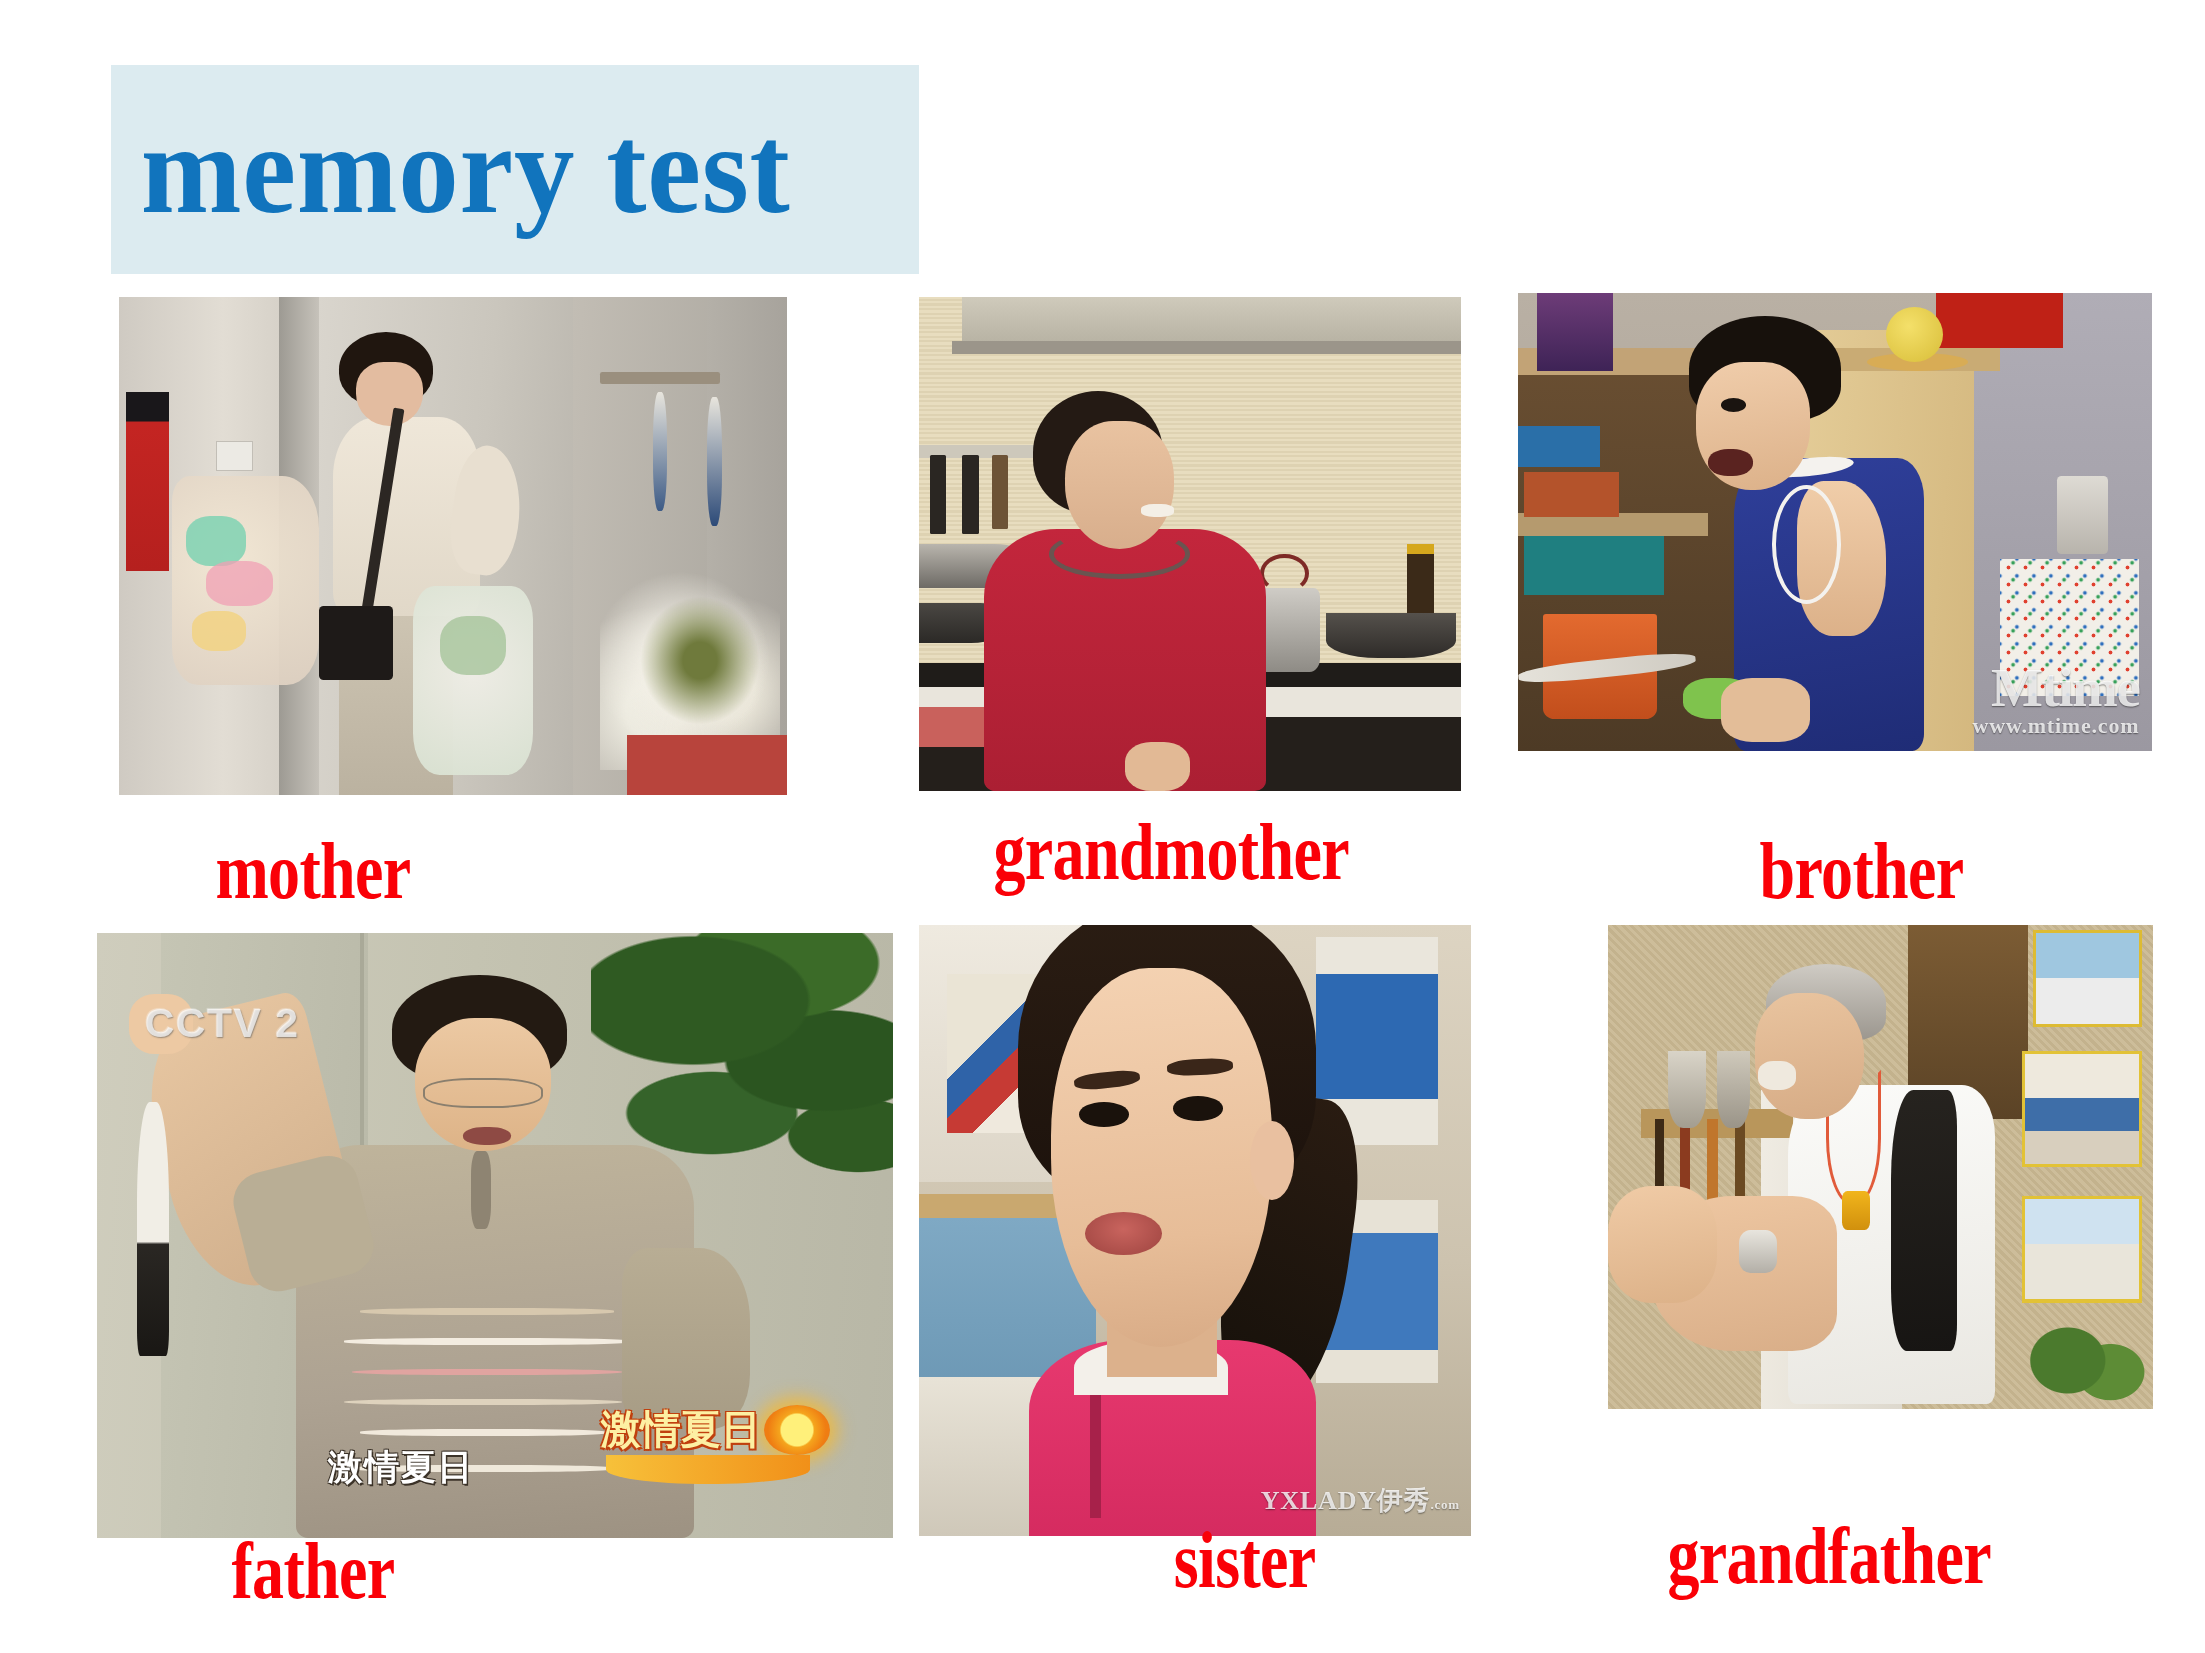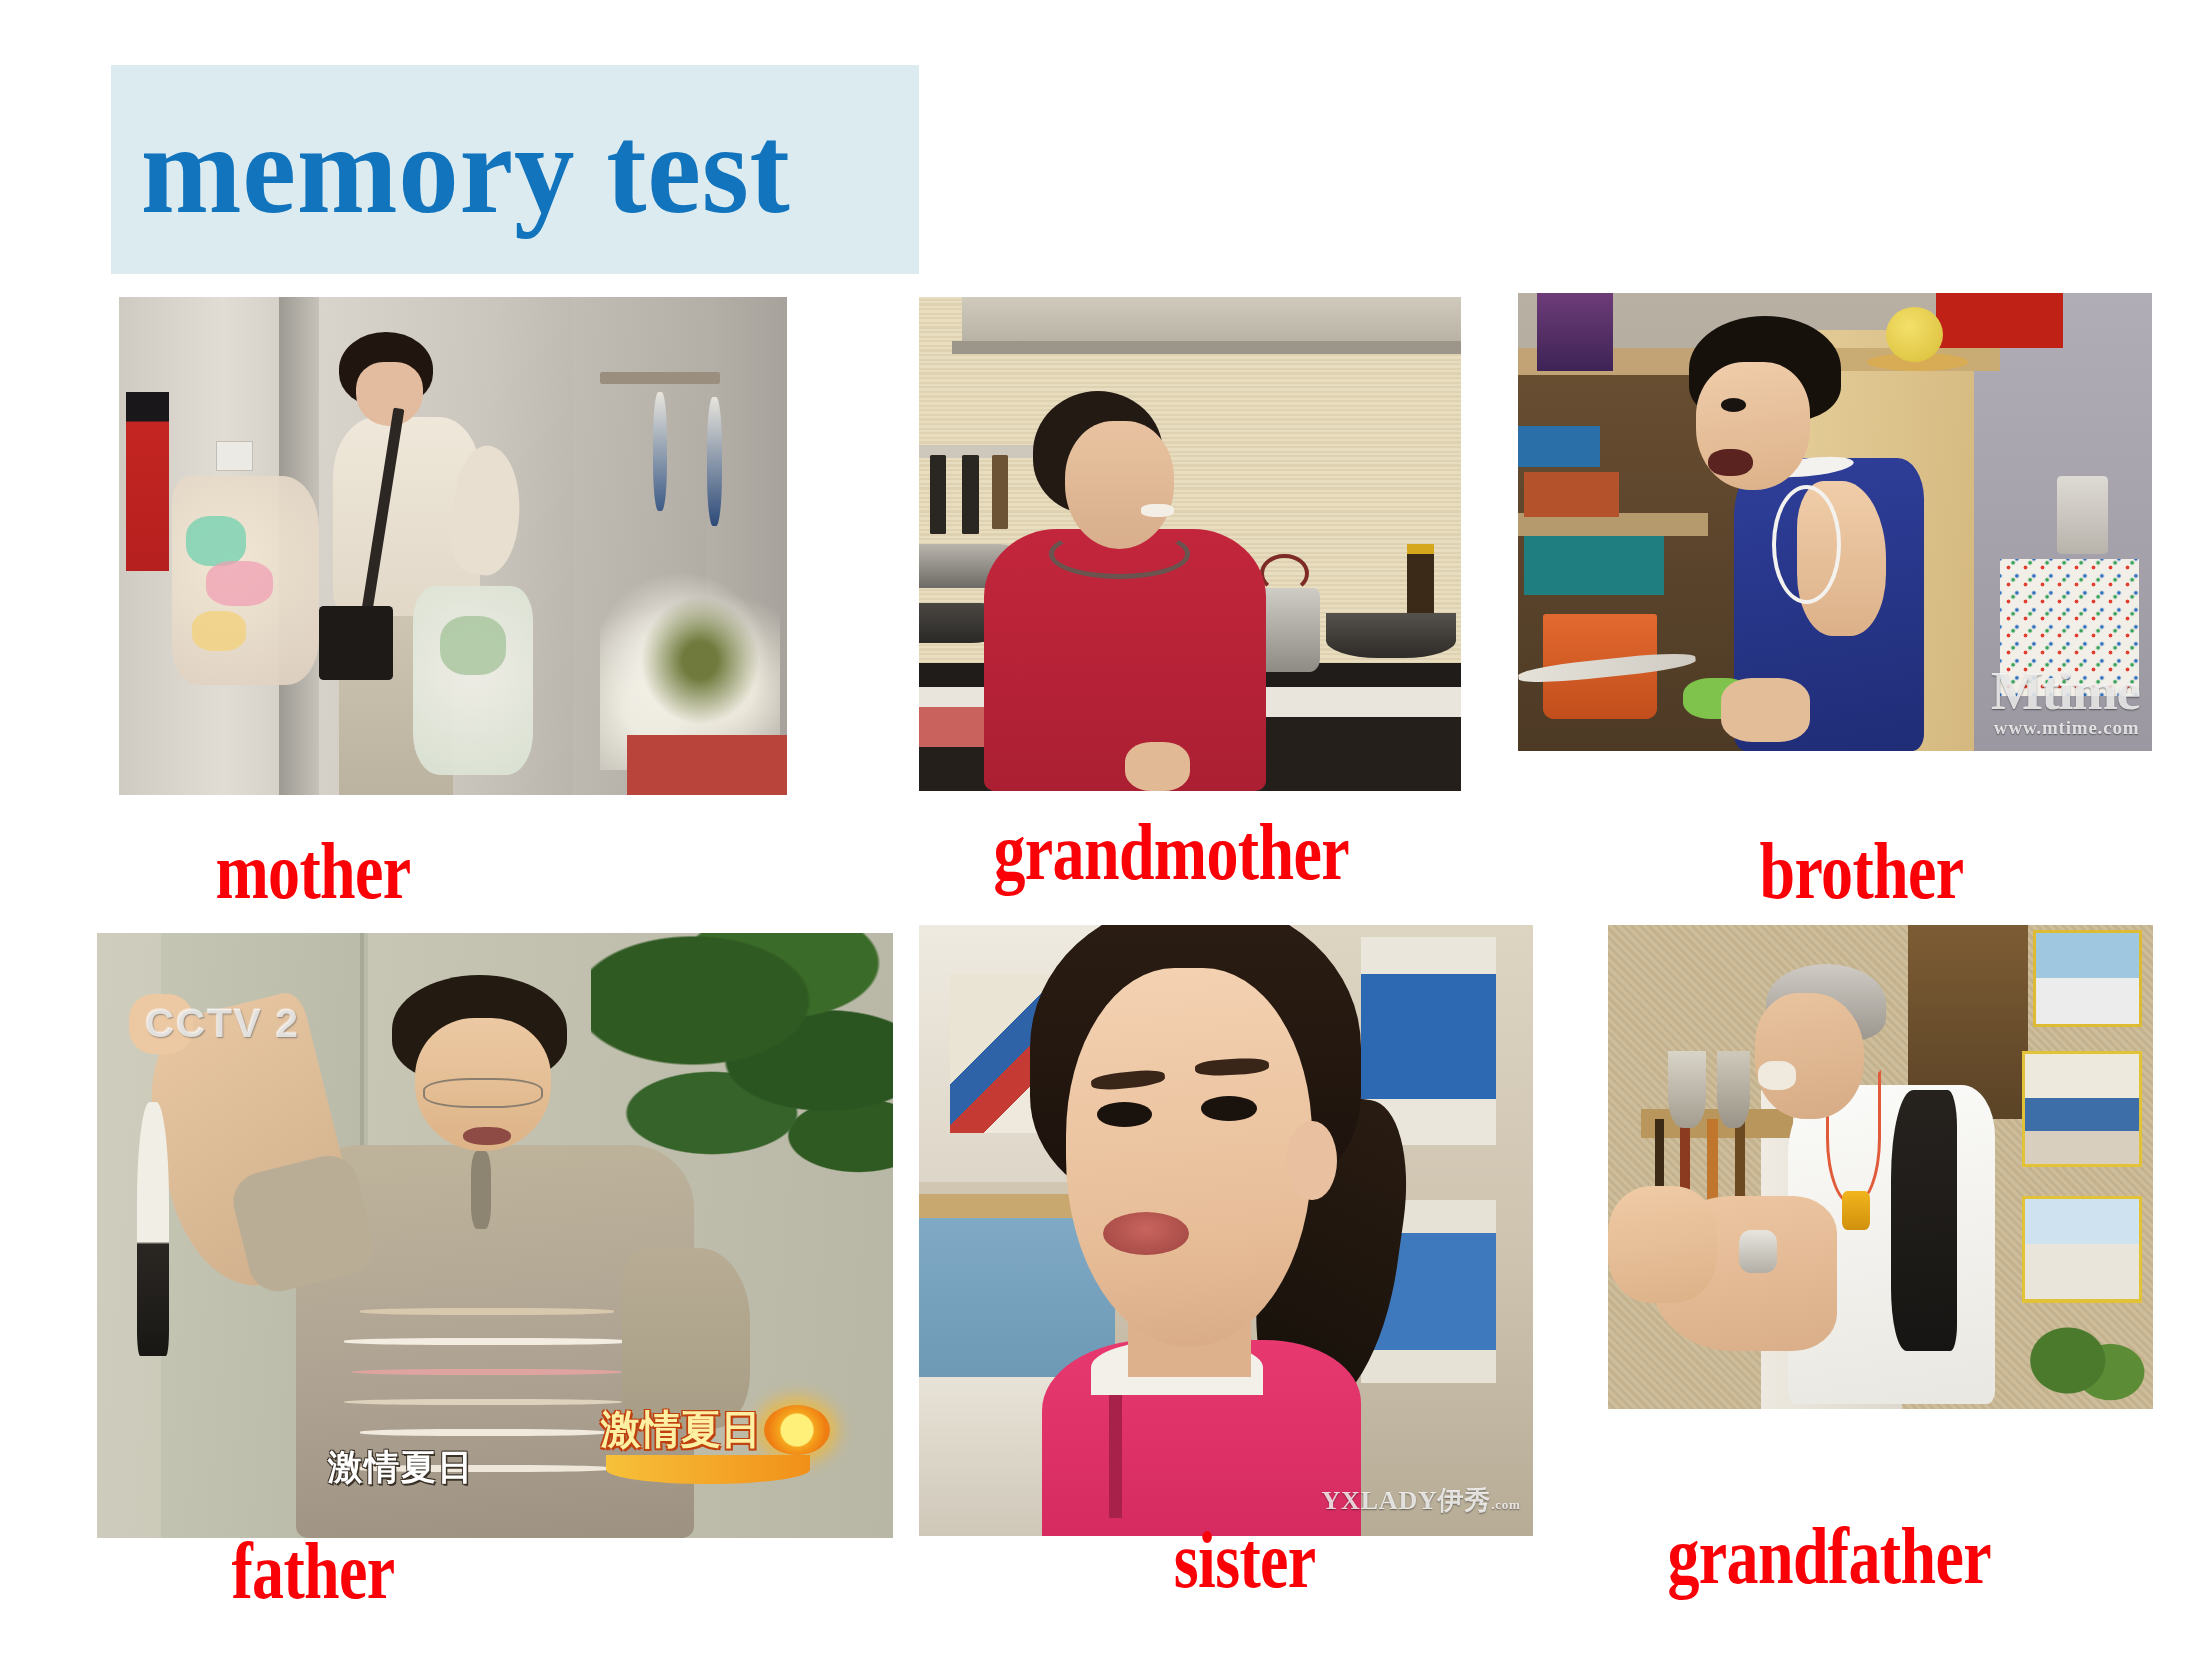--- a/index.html
+++ b/index.html
@@ -312,21 +312,21 @@
       border-radius:0 0 60% 60%;
   }
   #photo-father .showlogo .cn {
       position:absolute; left:4%; top:16%;
       font-family:"DejaVu Sans","Liberation Sans",sans-serif;
       font-weight:700; font-size:40px; color:#fdf0a3;
       text-shadow: 2.3px 2.3px 0 #c0400e, -1.5px -1.5px 0 #c0400e, 1.5px -1.5px 0 #c0400e, -1.5px 1.5px 0 #c0400e;
   }
 
   
-  #photo-sister { left: 919px; top: 925px; width: 614px; height: 611px; }
+  #photo-sister { left: 919px; top: 925px; width: 552px; height: 611px; }
   #photo-sister .bg { position:absolute; inset:0;
       background: linear-gradient(180deg,#ddd4c2 0%,#cdc3af 55%,#b7ac96 100%); }
   #photo-sister .shelf { position:absolute; left:0; top:0; width:40%; height:42%;
       background: linear-gradient(180deg,#efeae0,#ddd6c8); }
   #photo-sister .pic-a { position:absolute; left:5%; top:8%; width:19%; height:26%;
       background: linear-gradient(135deg,#eae4d5 0 40%, #2f63a8 40% 55%, #c63a34 55% 70%, #efe9dd 70%); }
   #photo-sister .shelfbar { position:absolute; left:0; top:44%; width:34%; height:4%;
       background:#c9a86f; }
   #photo-sister .blue-lower { position:absolute; left:0; top:48%; width:32%; height:52%;
       background: linear-gradient(180deg,#7fa9c4,#5d8aa8); }
@@ -416,21 +416,21 @@
   #photo-grandfather .gf-arm { position:absolute; left:8%; top:56%; width:34%; height:32%;
       background: linear-gradient(170deg,#eec7a2,#d9ae88); border-radius:44% 24% 24% 44%; }
   #photo-grandfather .gf-hand2 { position:absolute; left:0; top:54%; width:20%; height:24%;
       background: linear-gradient(170deg,#f0cba6,#dcb188); border-radius:40%; }
   #photo-grandfather .gf-watch { position:absolute; left:24%; top:63%; width:7%; height:9%;
       background: linear-gradient(180deg,#e8e5de,#b3afa7); border-radius:30%; }
 
   
   .wm-mtime { right: 2%; bottom: 3%; text-align:right; line-height:1; }
   .wm-mtime .big { font-size: 55px; letter-spacing: -1.5px; display:block; }
-  .wm-mtime .small { font-size: 19px; letter-spacing: 0.8px; display:block; }
+  .wm-mtime .small { font-size: 22px; letter-spacing: 0.8px; display:block; }
   .wm-yx { right: 2%; bottom: 3%; font-size: 26px; letter-spacing: 0.8px; }
   .wm-yx .dotcom { font-size: 13px; }
 </style>
 </head>
 <body>
 
 <div id="slide">
 
   <div class="title-box">
     <div class="title-text">memory test</div>

